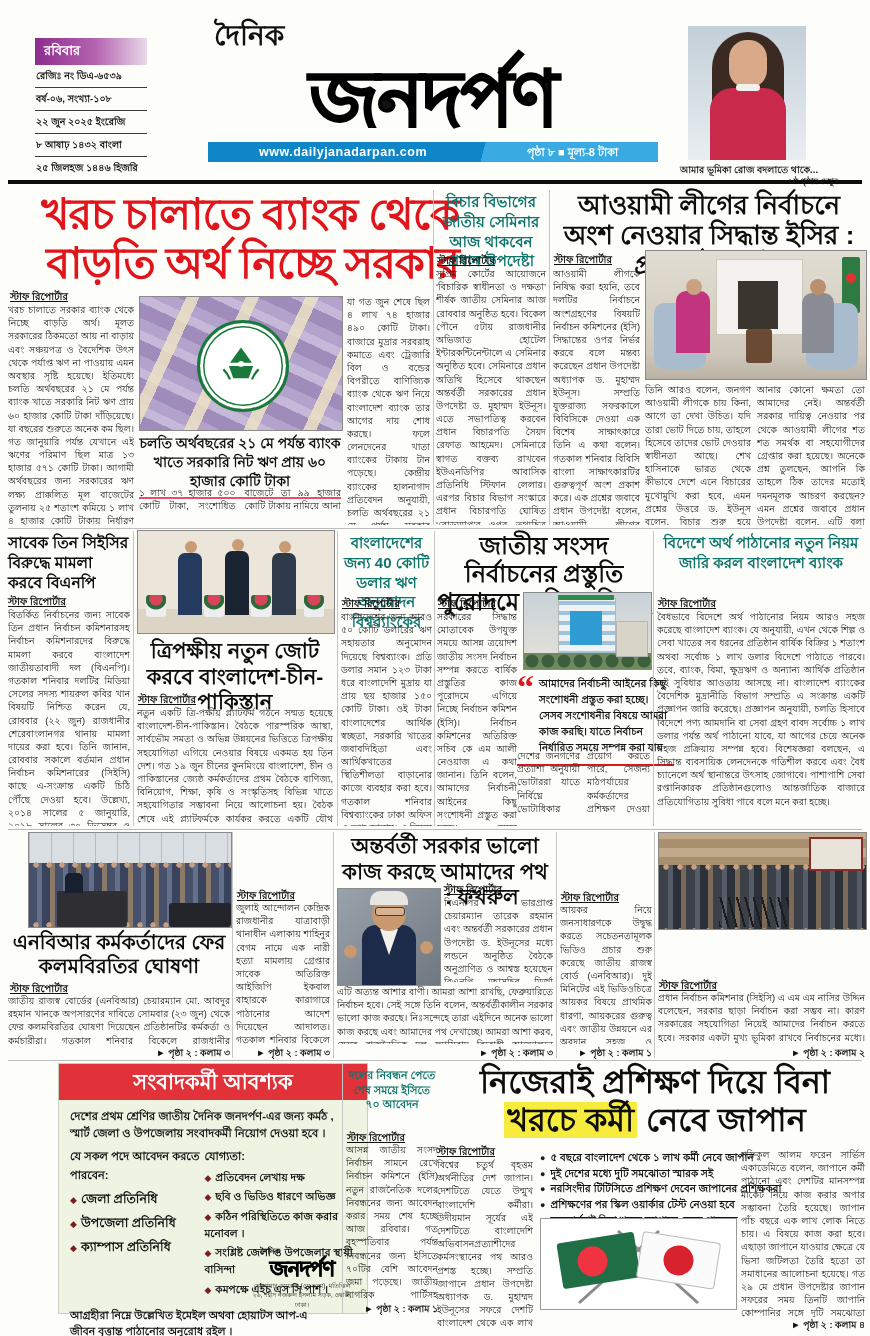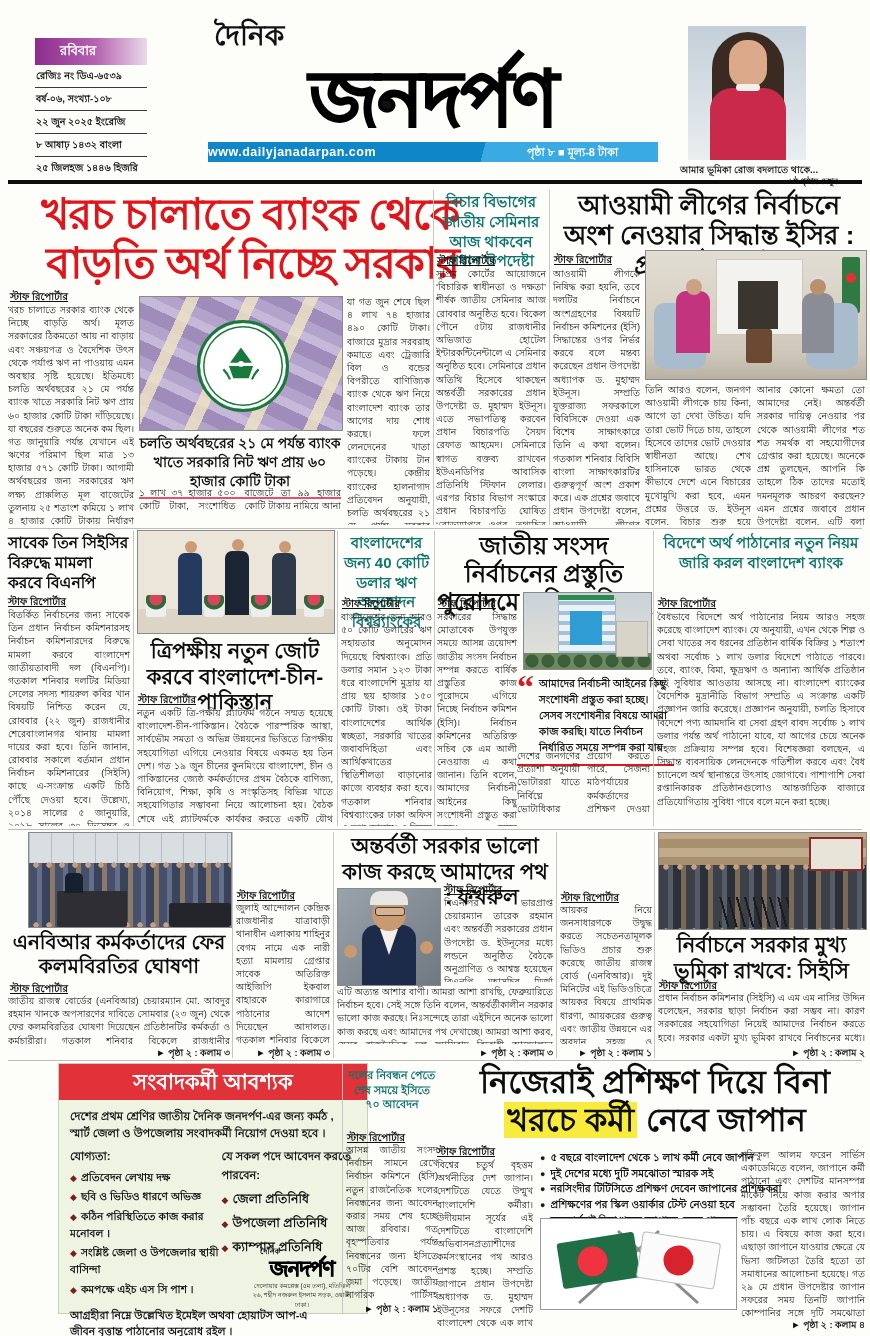--- a/index.html
+++ b/index.html
@@ -9,27 +9,27 @@
   .vr{position:absolute;width:1px;background:#c6c6c6;}
   .hrline{position:absolute;height:1px;background:#bcbcbc;}
   .byline{font-weight:bold;font-size:10px;text-decoration:underline;color:#111;}
   .body{font-size:9.3px;line-height:1.42;text-align:justify;overflow:hidden;color:#1c1c1c;}
   .marker{font-weight:bold;font-size:9.3px;text-align:right;color:#111;}
   .hl{background:#f7ec3e;padding:0 3px;}
   .photo{position:absolute;overflow:hidden;border:1px solid #8a8a8a;background:#ccc;}
   .ph{position:absolute;}
   
   .infobox-day{background:linear-gradient(90deg,#8d2c8d,#b565b0 55%,#ead9ea);color:#fff;
-    font-weight:bold;font-size:13px;padding:3px 25px;}
+    font-weight:bold;font-size:13px;padding:3px 9px;}
   .infobox-row{font-weight:bold;font-size:9.6px;padding:4px 1px 3px;border-bottom:1.6px solid #3a3a3a;}
   .mast-title{font-weight:900;font-size:78px;line-height:.98;letter-spacing:-2px;text-align:center;
     -webkit-text-stroke:1.5px #000;}
   .mast-slogan{font-weight:bold;font-size:20px;text-align:center;margin-top:3px;}
   .mast-bar{position:relative;height:20px;margin-top:5px;background:linear-gradient(105deg,#0f86c8 0 61%,#39abe2 61%);}
-  .mast-bar .site{position:absolute;left:0;width:60%;top:0;line-height:20px;text-align:left;
+  .mast-bar .site{position:absolute;left:0;width:60%;top:0;line-height:20px;text-align:center;
     color:#fff;font-weight:bold;font-size:12.5px;letter-spacing:.5px;}
   .mast-bar .price{position:absolute;right:0;width:38%;top:0;line-height:20px;text-align:center;
     color:#fff;font-weight:bold;font-size:11px;}
   
   .h-red{color:#e0151b;font-weight:800;font-size:43px;line-height:1.13;text-align:right;letter-spacing:-1px;margin-left:29px;}
   .h-xl{font-weight:800;font-size:26px;line-height:1.16;text-align:center;color:#0d0d0d;}
   .h-lg{font-weight:800;font-size:21px;line-height:1.22;text-align:center;color:#0d0d0d;}
   .h-md{font-weight:800;font-size:15px;line-height:1.32;text-align:center;color:#0f766e;}
   .h-md-l{font-weight:800;font-size:15.5px;line-height:1.3;text-align:left;color:#0d0d0d;}
   .h-japan{font-weight:800;font-size:32px;line-height:1.18;text-align:center;color:#0d0d0d;}
@@ -240,45 +240,44 @@
 
   <div class="vr" style="left:654px;top:832px;height:226px;"></div>
 
   <div class="photo" style="left:658px;top:832px;width:207px;height:96px;background:
       radial-gradient(circle at 7px 4px,#c7a084 2.4px,transparent 3px) 0 30px/14px 64px,
       repeating-linear-gradient(90deg,#3c4149 0 9px,#565d68 9px 14px,#2c3038 14px 22px,#7a6a57 22px 27px) 0 32px/100% 64px no-repeat,
       repeating-linear-gradient(0deg,#c2ab8c 0 9px,#a8906f 9px 18px);">
     <div class="ph" style="left:150px;top:4px;width:50px;height:30px;background:#e8e4da;border:2px solid #8a2b2b;"></div>
     <div class="ph" style="left:60px;top:64px;width:70px;height:30px;background:repeating-linear-gradient(75deg,#1c1c1c 0 2px,transparent 2px 8px);"></div>
   </div>
-  <div class="abs h-lg" style="left:658px;top:932px;width:207px;">নির্বাচনে সরকার মুখ্য ভূমিকা রাখবে: সিইসি</div>
   <div class="abs byline" style="left:659px;top:978px;">স্টাফ রিপোর্টার</div>
   <div class="abs body" style="left:658px;top:992px;width:207px;height:52px;">প্রধান নির্বাচন কমিশনার (সিইসি) এ এম এম নাসির উদ্দিন বলেছেন, সরকার ছাড়া নির্বাচন করা সম্ভব না। কারণ সরকারের সহযোগিতা নিয়েই আমাদের নির্বাচন করতে হবে। সরকার একটা মুখ্য ভূমিকা রাখবে নির্বাচনের মধ্যে। গতকাল শনিবার নির্বাচনী প্রশিক্ষণ ইনস্টিটিউটে এক প্রশিক্ষণ কর্মসূচির উদ্বোধন শেষে সাংবাদিকদের কাছে তিনি এ মন্তব্য করেন। রোডম্যাপ কবে দেবেন এবং সরকারের সঙ্গে যোগাযোগ হচ্ছে কি না, জানতে চাইলে সিইসি বলেন, সময় হলে আপনারা সবই জানতে পারবেন। এখানে আমরা লুকিয়ে কোনো কাজ করছি না। আপনারা কেন</div>
   <div class="abs marker" style="left:658px;top:1046px;width:207px;">► পৃষ্ঠা ২ : কলাম ২</div>
 
   <div class="hrline" style="left:8px;top:1060px;width:854px;"></div>
 
   <div class="abs adbox" style="left:30px;top:1063px;width:308px;margin-left:28px;">
     <div class="adhead">সংবাদকর্মী আবশ্যক</div>
     <div class="adbody">
       <div class="ad-intro">দেশের প্রথম শ্রেণির জাতীয় দৈনিক জনদর্পণ-এর জন্য কর্মঠ , স্মার্ট জেলা ও উপজেলায় সংবাদকর্মী নিয়োগ দেওয়া হবে ।</div>
       <div class="ad-cols">
+        <div style="width:47%;">
+          <div class="ad-ttl">যে সকল পদে আবেদন করতে পারবেন:</div>
+          <div class="ad-item-big"><span class="ad-ic">◆</span><span>জেলা প্রতিনিধি</span></div>
+          <div class="ad-item-big"><span class="ad-ic">◆</span><span>উপজেলা প্রতিনিধি</span></div>
+          <div class="ad-item-big"><span class="ad-ic">◆</span><span>ক্যাম্পাস প্রতিনিধি</span></div>
+        </div>
         <div style="width:53%;">
           <div class="ad-ttl">যোগ্যতা:</div>
           <div class="ad-item"><span class="ad-ic">◆</span><span>প্রতিবেদন লেখায় দক্ষ</span></div>
           <div class="ad-item"><span class="ad-ic">◆</span><span>ছবি ও ভিডিও ধারণে অভিজ্ঞ</span></div>
           <div class="ad-item"><span class="ad-ic">◆</span><span>কঠিন পরিস্থিতিতে কাজ করার মনোবল ।</span></div>
           <div class="ad-item"><span class="ad-ic">◆</span><span>সংশ্লিষ্ট জেলা ও উপজেলার স্থায়ী বাসিন্দা</span></div>
           <div class="ad-item"><span class="ad-ic">◆</span><span>কমপক্ষে এইচ এস সি পাশ ।</span></div>
-        </div>
-        <div style="width:47%;">
-          <div class="ad-ttl">যে সকল পদে আবেদন করতে পারবেন:</div>
-          <div class="ad-item-big"><span class="ad-ic">◆</span><span>জেলা প্রতিনিধি</span></div>
-          <div class="ad-item-big"><span class="ad-ic">◆</span><span>উপজেলা প্রতিনিধি</span></div>
-          <div class="ad-item-big"><span class="ad-ic">◆</span><span>ক্যাম্পাস প্রতিনিধি</span></div>
         </div>
       </div>
       <div class="ad-outro" style="width:92%;">আগ্রহীরা নিম্নে উল্লেখিত ইমেইল অথবা হোয়াটস আপ-এ জীবন বৃত্তান্ত পাঠানোর অনুরোধ রইল ।</div>
 
       <div class="ad-logo">
         <div class="lp">দৈনিক</div>
         <div class="lt">জনদর্পণ</div>
         <div class="la">দেলোয়ার কমপ্লেক্স (৫ম তলা), মতিঝিল</div>
         <div class="la" style="margin-top:0;">২৬, শহীদ নজরুল ইসলাম সড়ক, ওয়ারী, ঢাকা।</div>
       </div>

